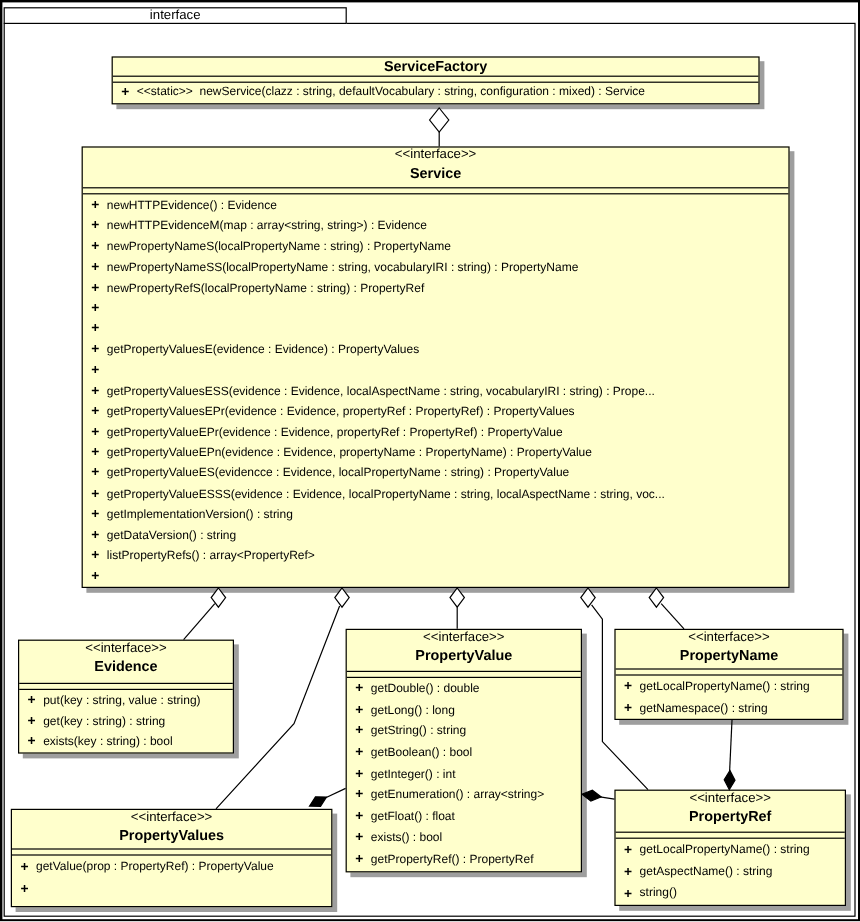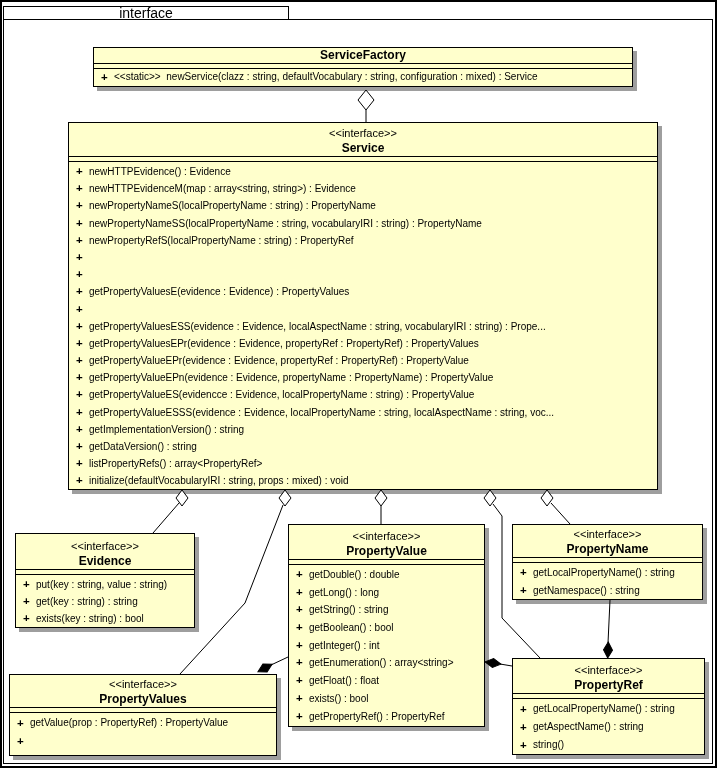--- a/index.html
+++ b/index.html
@@ -5,31 +5,31 @@
   html,body{margin:0;padding:0;background:#fff;}
   #canvas{
     position:relative;width:717px;height:768px;background:var(--background,#fff);
     font-family:"Liberation Sans", sans-serif;overflow:hidden;
   }
   .image-border{position:absolute;inset:0;border:2px solid #000;pointer-events:none;z-index:50;}
   .frame{position:absolute;left:3px;top:19px;width:710px;height:745px;border:1px solid #000;box-sizing:border-box;background:transparent;}
   .frame-tab{
     position:absolute;left:3px;top:6px;width:286px;height:14px;border:1px solid #000;box-sizing:border-box;
     background:#fff;display:flex;align-items:center;justify-content:center;
-    font-size:14px;color:#000;z-index:2;
+    font-size:11px;color:#000;z-index:2;
   }
   .uml-box{
     position:absolute;box-sizing:border-box;border:1px solid #000;
     background:var(--box-fill,#FFFFCC);
     box-shadow:4px 4px 0 var(--shadow,#9e9e9e);
     z-index:3;
   }
   .uml-box .title{
     height:var(--th,33px);border-bottom:1px solid #000;box-sizing:border-box;
-    display:flex;flex-direction:column;align-items:center;justify-content:flex-end;line-height:1.25;
+    display:flex;flex-direction:column;align-items:center;justify-content:flex-start;line-height:1.25;
   }
   .uml-box .stereo{font-size:11px;}
   .uml-box .cname{font-size:12px;font-weight:bold;}
   .uml-box .attrband{height:5px;border-bottom:1px solid #000;box-sizing:border-box;}
   .uml-box .methods{overflow:hidden;padding-top:1px;}
   .mrow{height:var(--rh,18px);line-height:var(--rh,18px);white-space:nowrap;overflow:hidden;display:flex;}
   .mrow .vis{flex:0 0 13px;padding-left:7px;font-size:11.5px;font-weight:bold;}
   .mrow .sig{font-size:10px;white-space:pre;}
   svg.overlay{position:absolute;left:0;top:0;z-index:4;pointer-events:none;}
   svg.overlay line, svg.overlay polyline{stroke:#000;stroke-width:1;fill:none;}
@@ -130,21 +130,20 @@
         <div class="mrow">
           <span class="vis">+</span>
           <span class="sig">getDataVersion() : string</span>
         </div>
         <div class="mrow">
           <span class="vis">+</span>
           <span class="sig">listPropertyRefs() : array&lt;PropertyRef&gt;</span>
         </div>
         <div class="mrow">
           <span class="vis">+</span>
-          <span class="sig">initialize(defaultVocabularyIRI : string, props : mixed) : void</span>
         </div>
       </div>
   </div>
 
   <div class="uml-box" style="left:15px;top:533px;width:180px;height:95px;--th:36px;--rh:17px;">
     <div class="title">
       <div class="stereo">&lt;&lt;interface&gt;&gt;</div>
       <div class="cname">Evidence</div>
     </div>
     <div class="attrband"></div>

